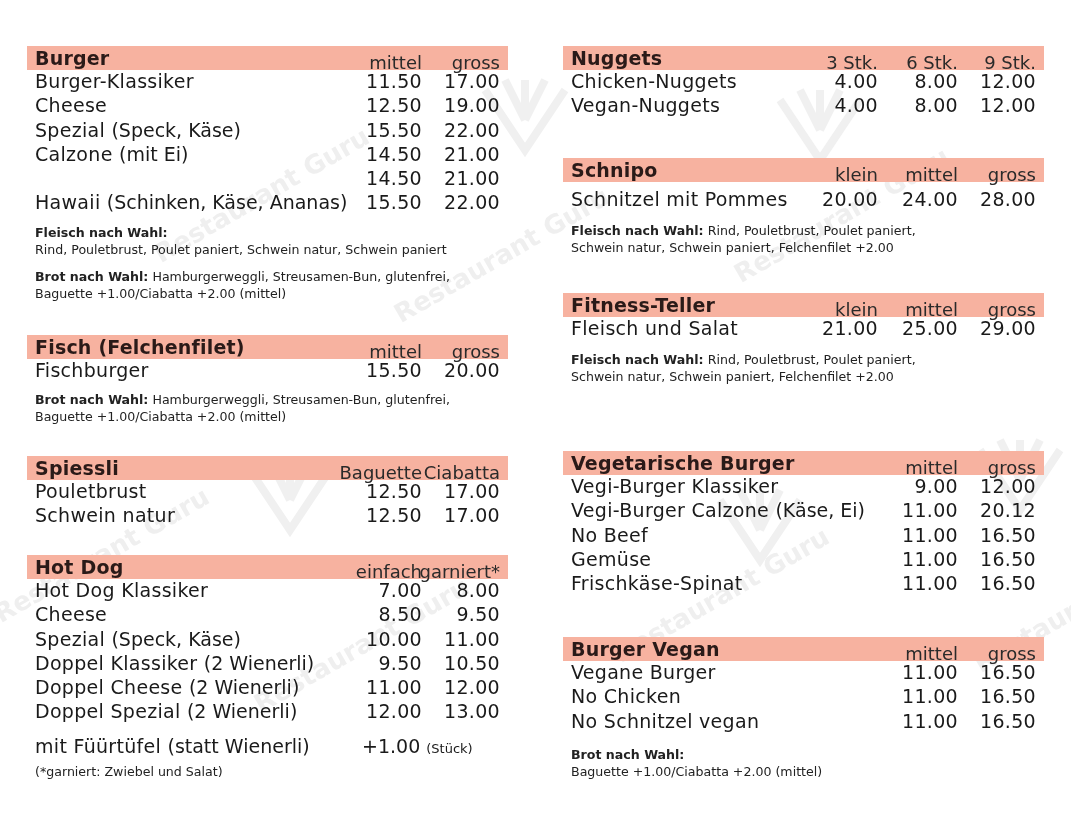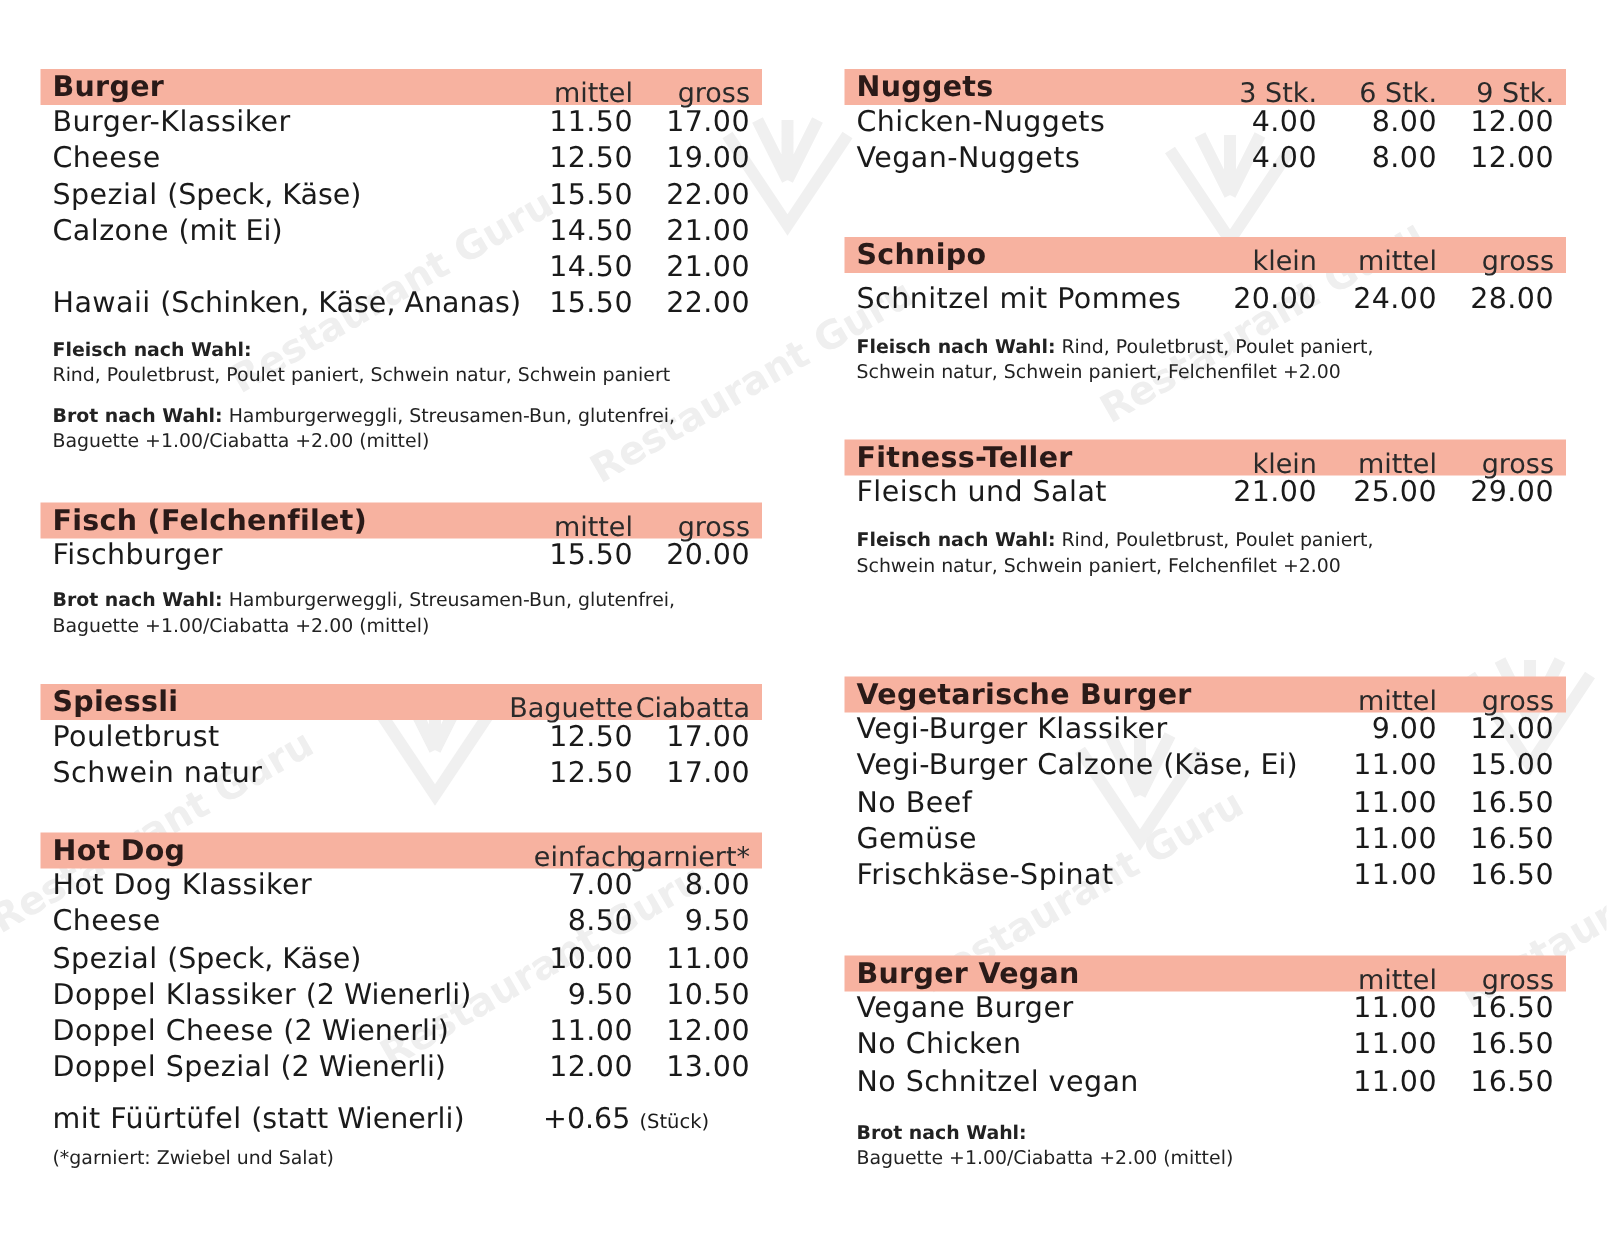--- a/index.html
+++ b/index.html
@@ -153,21 +153,21 @@
       <span class="price" style="right:86px">11.00</span>
       <span class="price" style="right:8px">12.00</span>
     </div>
   <div class="row">
       <span class="name"><span>Doppel Spezial</span> <span class="sub">(2 Wienerli)</span></span>
       <span class="price" style="right:86px">12.00</span>
       <span class="price" style="right:8px">13.00</span>
     </div>
   <div class="row" style="margin-top:10px">
       <span class="name"><span>mit Füürtüfel</span> <span class="sub">(statt Wienerli)</span></span>
-      <span style="position:absolute;left:335px;top:0;font-size:19px;white-space:nowrap"><span>+0.65</span> <span style="font-size:13px">(Stück)</span></span>
+      <span style="position:absolute;left:335px;top:0;font-size:19px;white-space:nowrap"><span>+1.00</span> <span style="font-size:13px">(Stück)</span></span>
     </div>
   <div class="note" style="margin-top:4px"><span>(*garniert: Zwiebel und Salat)</span></div>
 </div>
 
 <div class="section right" style="top:46px">
   <div class="hdr">
     <span class="title">Nuggets</span>
     <span class="col" style="right:166px">3 Stk.</span>
     <span class="col" style="right:86px">6 Stk.</span>
     <span class="col" style="right:8px">9 Stk.</span>
@@ -225,21 +225,21 @@
     <span class="col" style="right:8px">gross</span>
   </div>
   <div class="row">
       <span class="name"><span>Vegi-Burger Klassiker</span></span>
       <span class="price" style="right:86px">9.00</span>
       <span class="price" style="right:8px">12.00</span>
     </div>
   <div class="row">
       <span class="name"><span>Vegi-Burger Calzone</span> <span class="sub">(Käse, Ei)</span></span>
       <span class="price" style="right:86px">11.00</span>
-      <span class="price" style="right:8px">15.00</span>
+      <span class="price" style="right:8px">20.12</span>
     </div>
   <div class="row">
       <span class="name"><span>No Beef</span></span>
       <span class="price" style="right:86px">11.00</span>
       <span class="price" style="right:8px">16.50</span>
     </div>
   <div class="row">
       <span class="name"><span>Gemüse</span></span>
       <span class="price" style="right:86px">11.00</span>
       <span class="price" style="right:8px">16.50</span>

